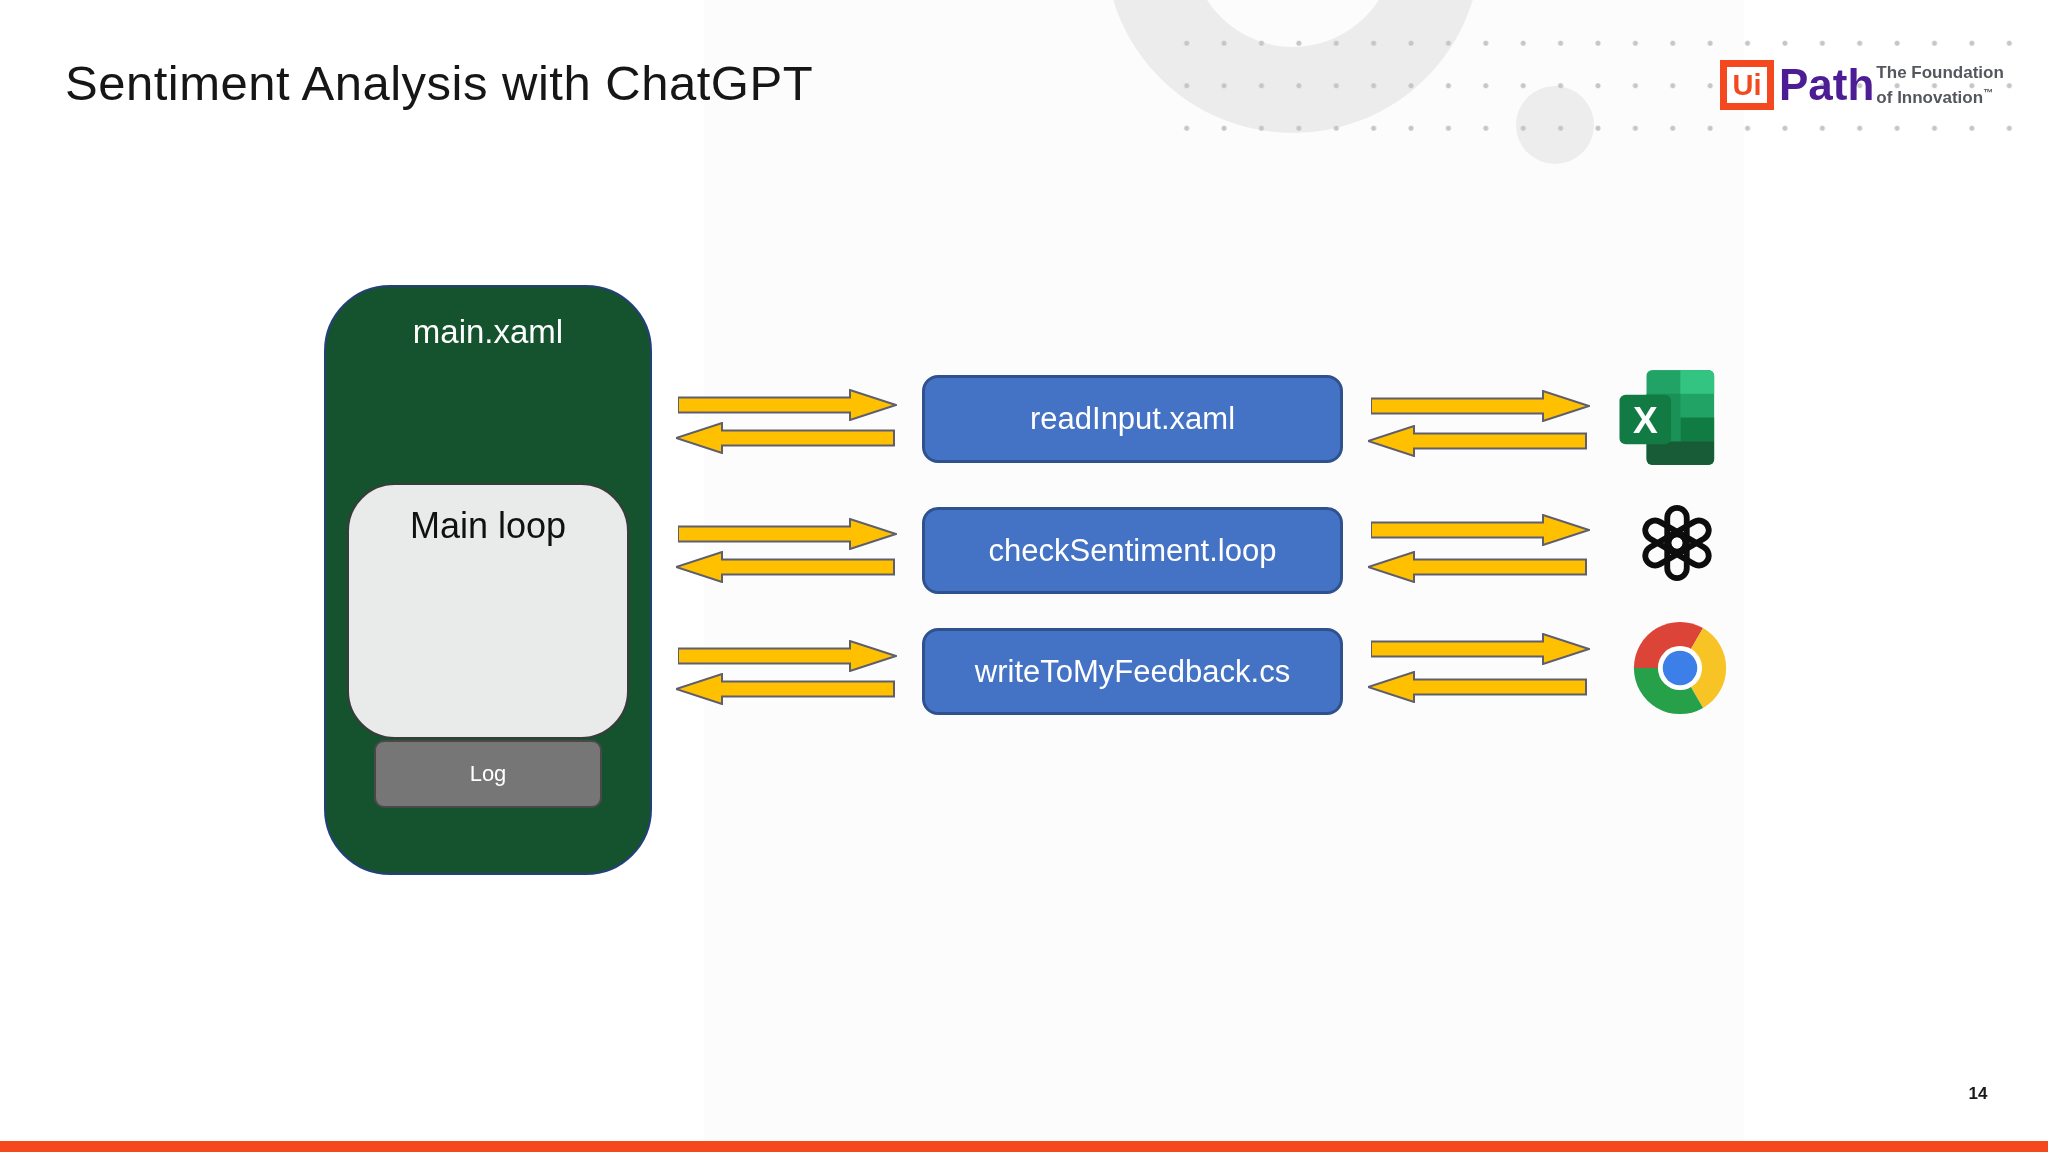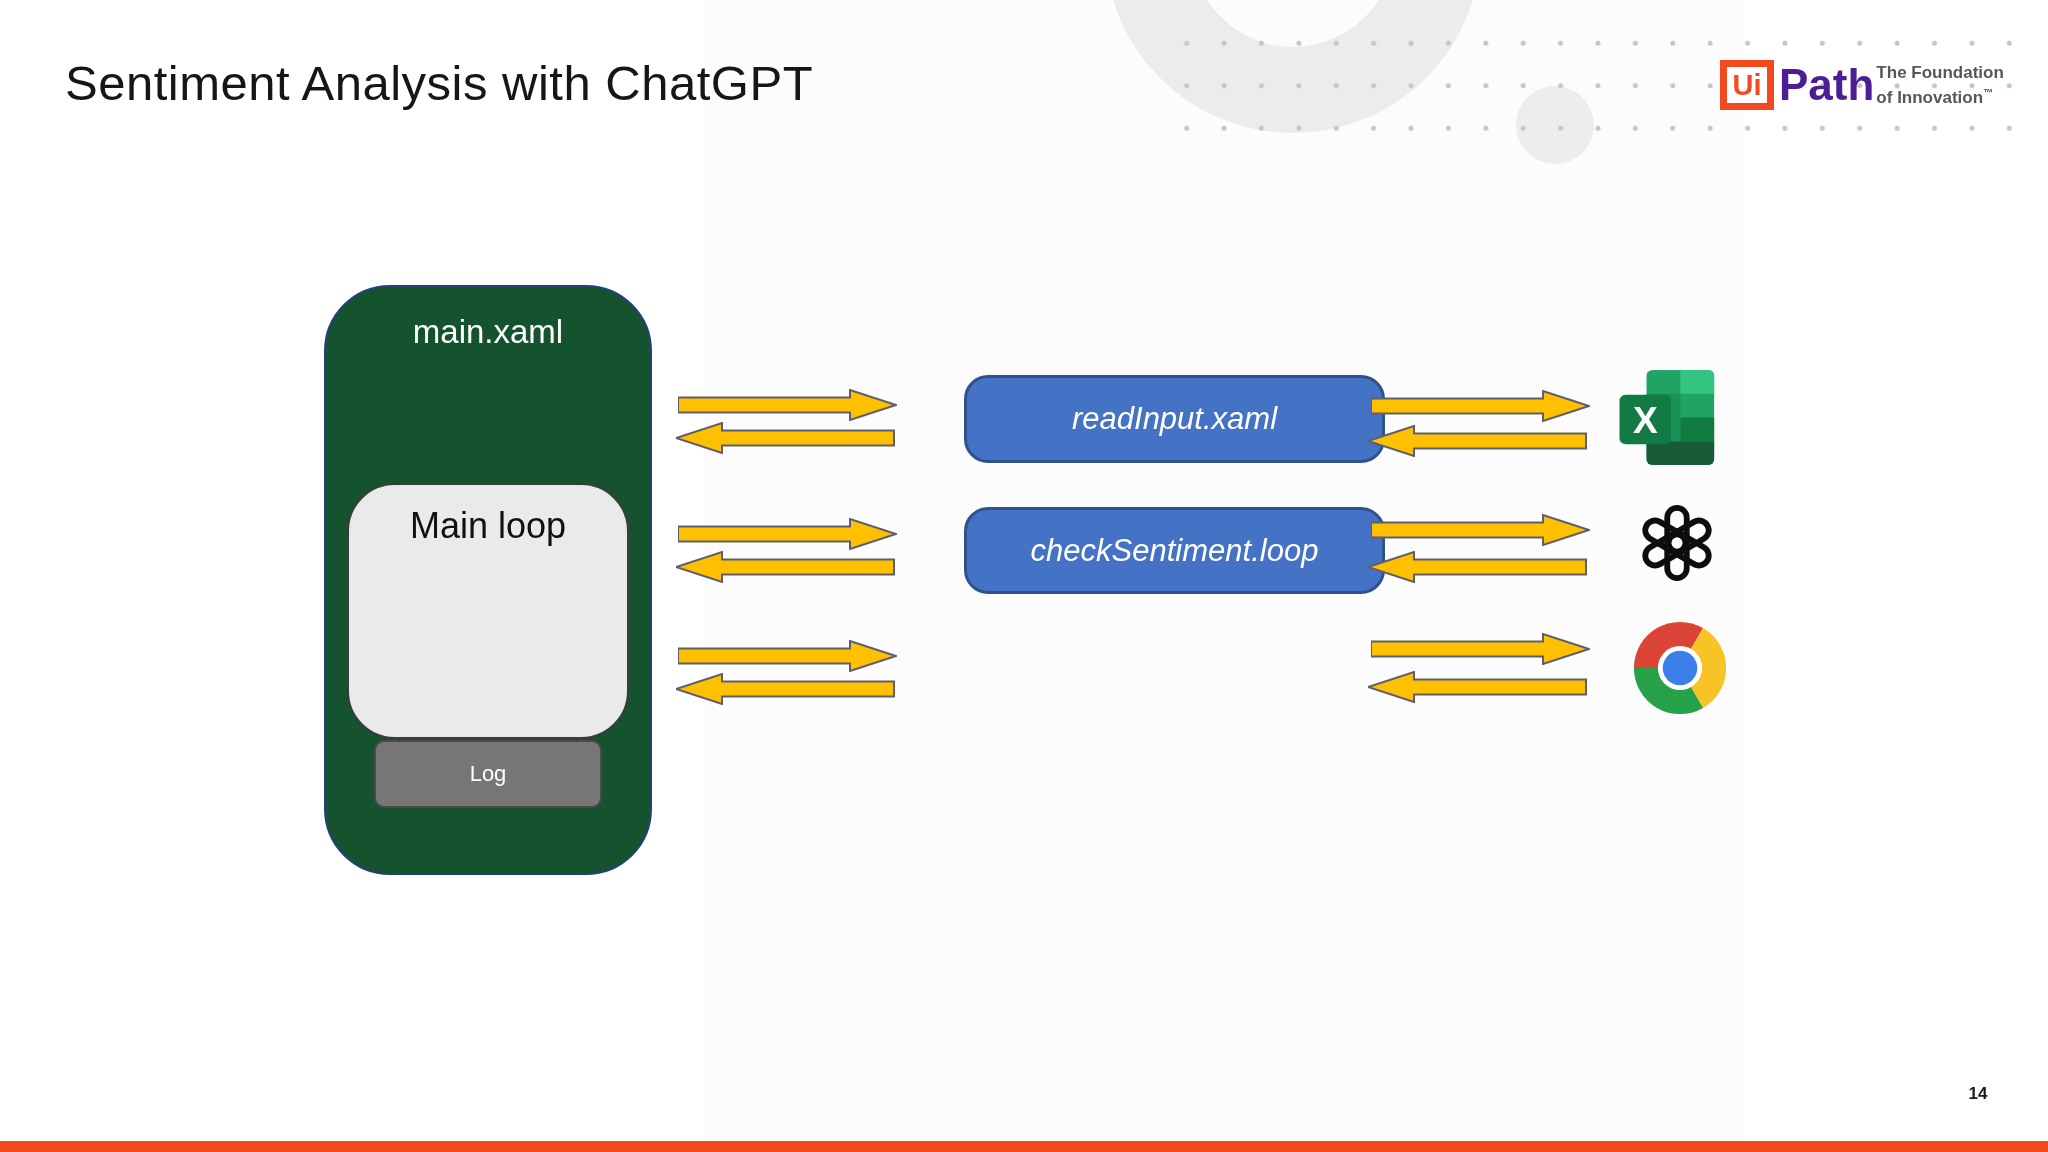--- a/index.html
+++ b/index.html
@@ -39,23 +39,23 @@
     background:#E9EBEA;border:2px solid #3B3B3B;border-radius:48px;box-sizing:border-box;
   }
   .main-loop-label{position:absolute;top:20px;width:100%;text-align:center;color:#111;font-size:36px;}
   .log-box{
     position:absolute;left:25px;top:255px;width:228px;height:68px;
     background:#767676;border:2px solid #494949;border-radius:10px;box-sizing:border-box;
     display:flex;align-items:center;justify-content:center;color:#fff;font-size:22px;
   }
   
   .process-box{
-    position:absolute;left:964px;width:421px;height:88px;
-    background:#4472C4;border:3px solid #2F528F;border-radius:24px;box-sizing:border-box;
-    display:flex;align-items:center;justify-content:center;color:#fff;font-size:31px;font-style:italic;
+    position:absolute;left:922px;width:421px;height:88px;
+    background:#4472C4;border:3px solid #2F528F;border-radius:16px;box-sizing:border-box;
+    display:flex;align-items:center;justify-content:center;color:#fff;font-size:31px;
   }
   .pb-0{top:375px;}
   .pb-1{top:507px;height:87px;}
   .pb-2{top:628px;height:87px;}
   
   .arrow{position:absolute;}
   .arrow polygon{fill:#FFC000;stroke:#5E5E6E;stroke-width:2;}
   
   .app-icon{position:absolute;}
   
@@ -89,20 +89,21 @@
   <div class="main-box">
     <div class="main-box-label">main.xaml</div>
     <div class="main-loop-box">
       <div class="main-loop-label">Main loop</div>
       <div class="log-box">Log</div>
     </div>
   </div>
 
   <div class="process-box pb-0">readInput.xaml</div>
   <div class="process-box pb-1">checkSentiment.loop</div>
+  <div class="process-box pb-2">writeToMyFeedback.cs</div>
 
   <svg class="arrow" style="left:678px;top:389px" width="219" height="32">
       <polygon points="0,8.5 172,8.5 172,1 218,16 172,31 172,23.5 0,23.5"></polygon>
     </svg>
   <svg class="arrow" style="left:676px;top:422px" width="219" height="32">
       <polygon points="218,8.5 46,8.5 46,1 0,16 46,31 46,23.5 218,23.5"></polygon>
     </svg>
 
   <svg class="arrow" style="left:678px;top:518px" width="219" height="32">
       <polygon points="0,8.5 172,8.5 172,1 218,16 172,31 172,23.5 0,23.5"></polygon>

